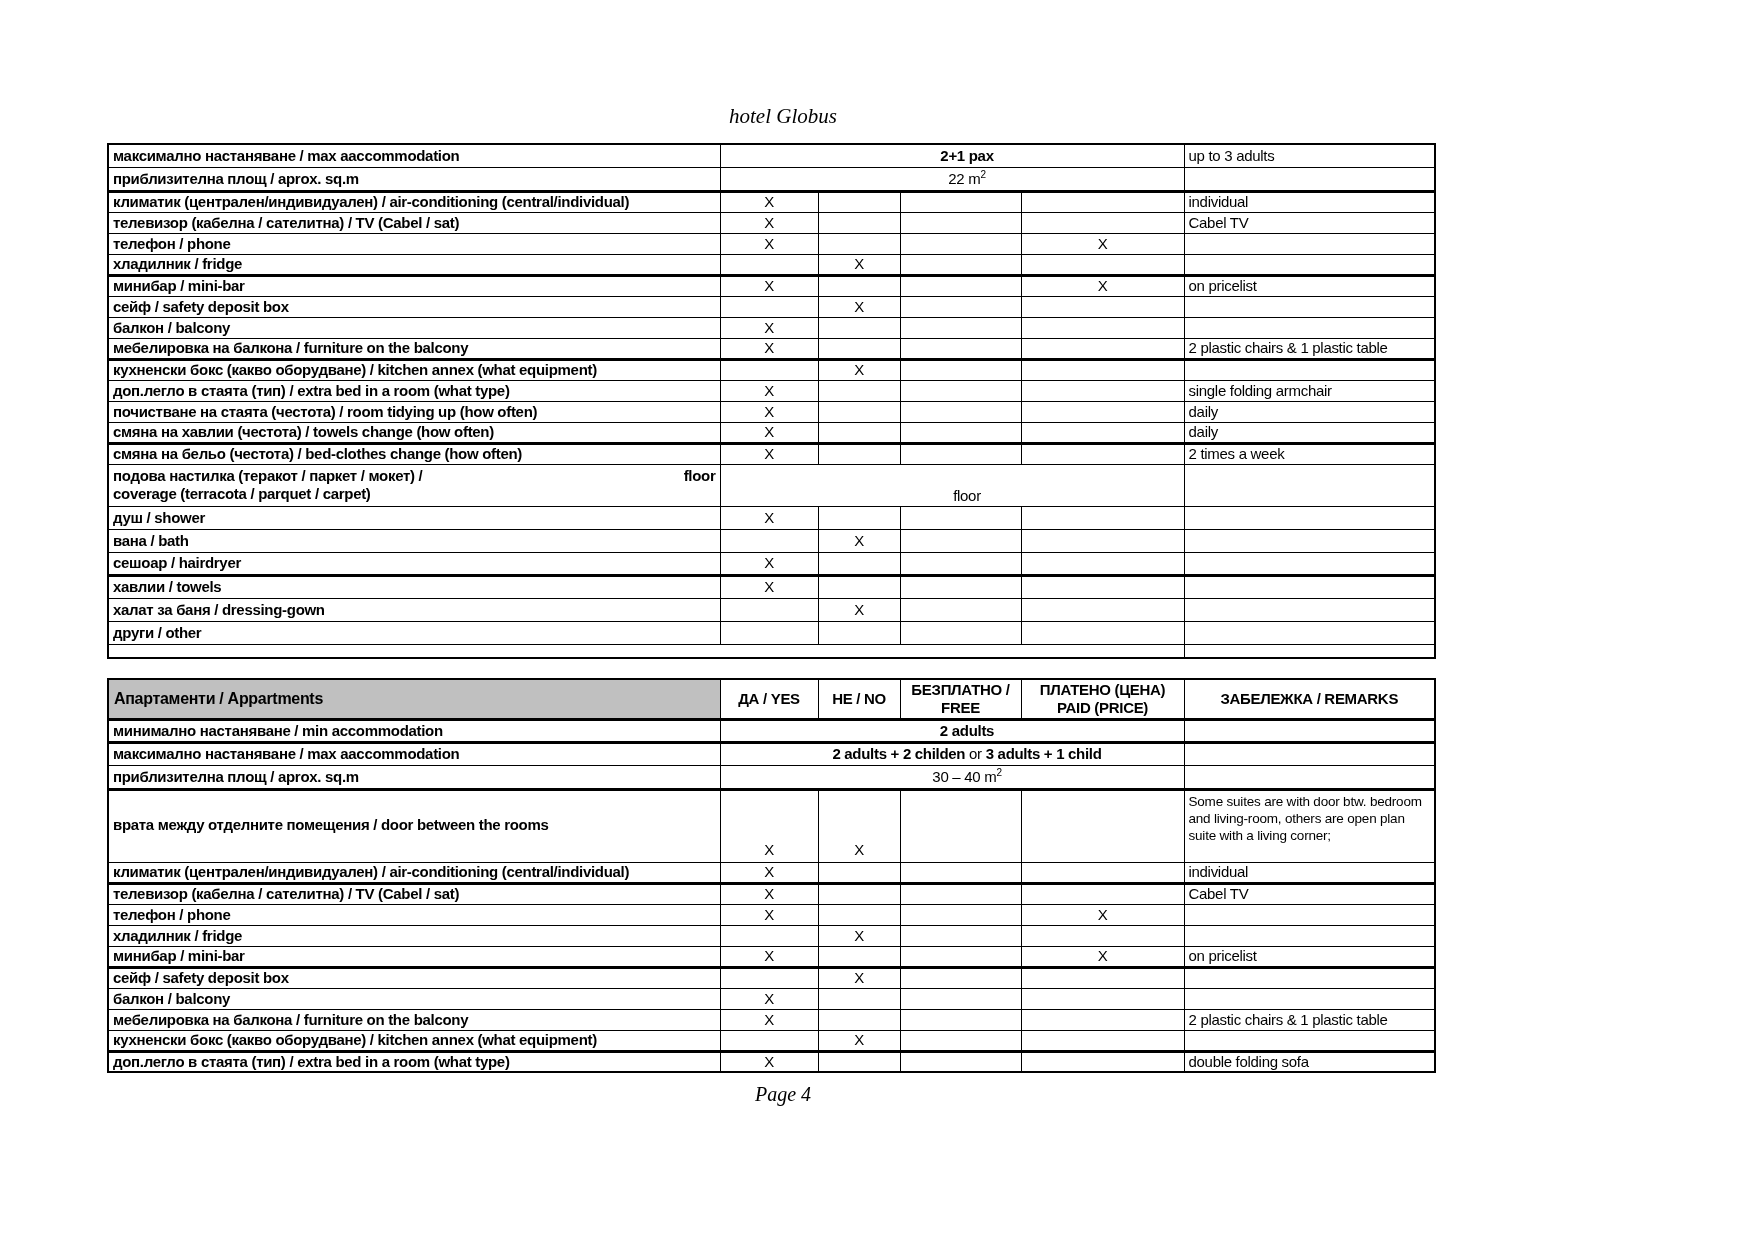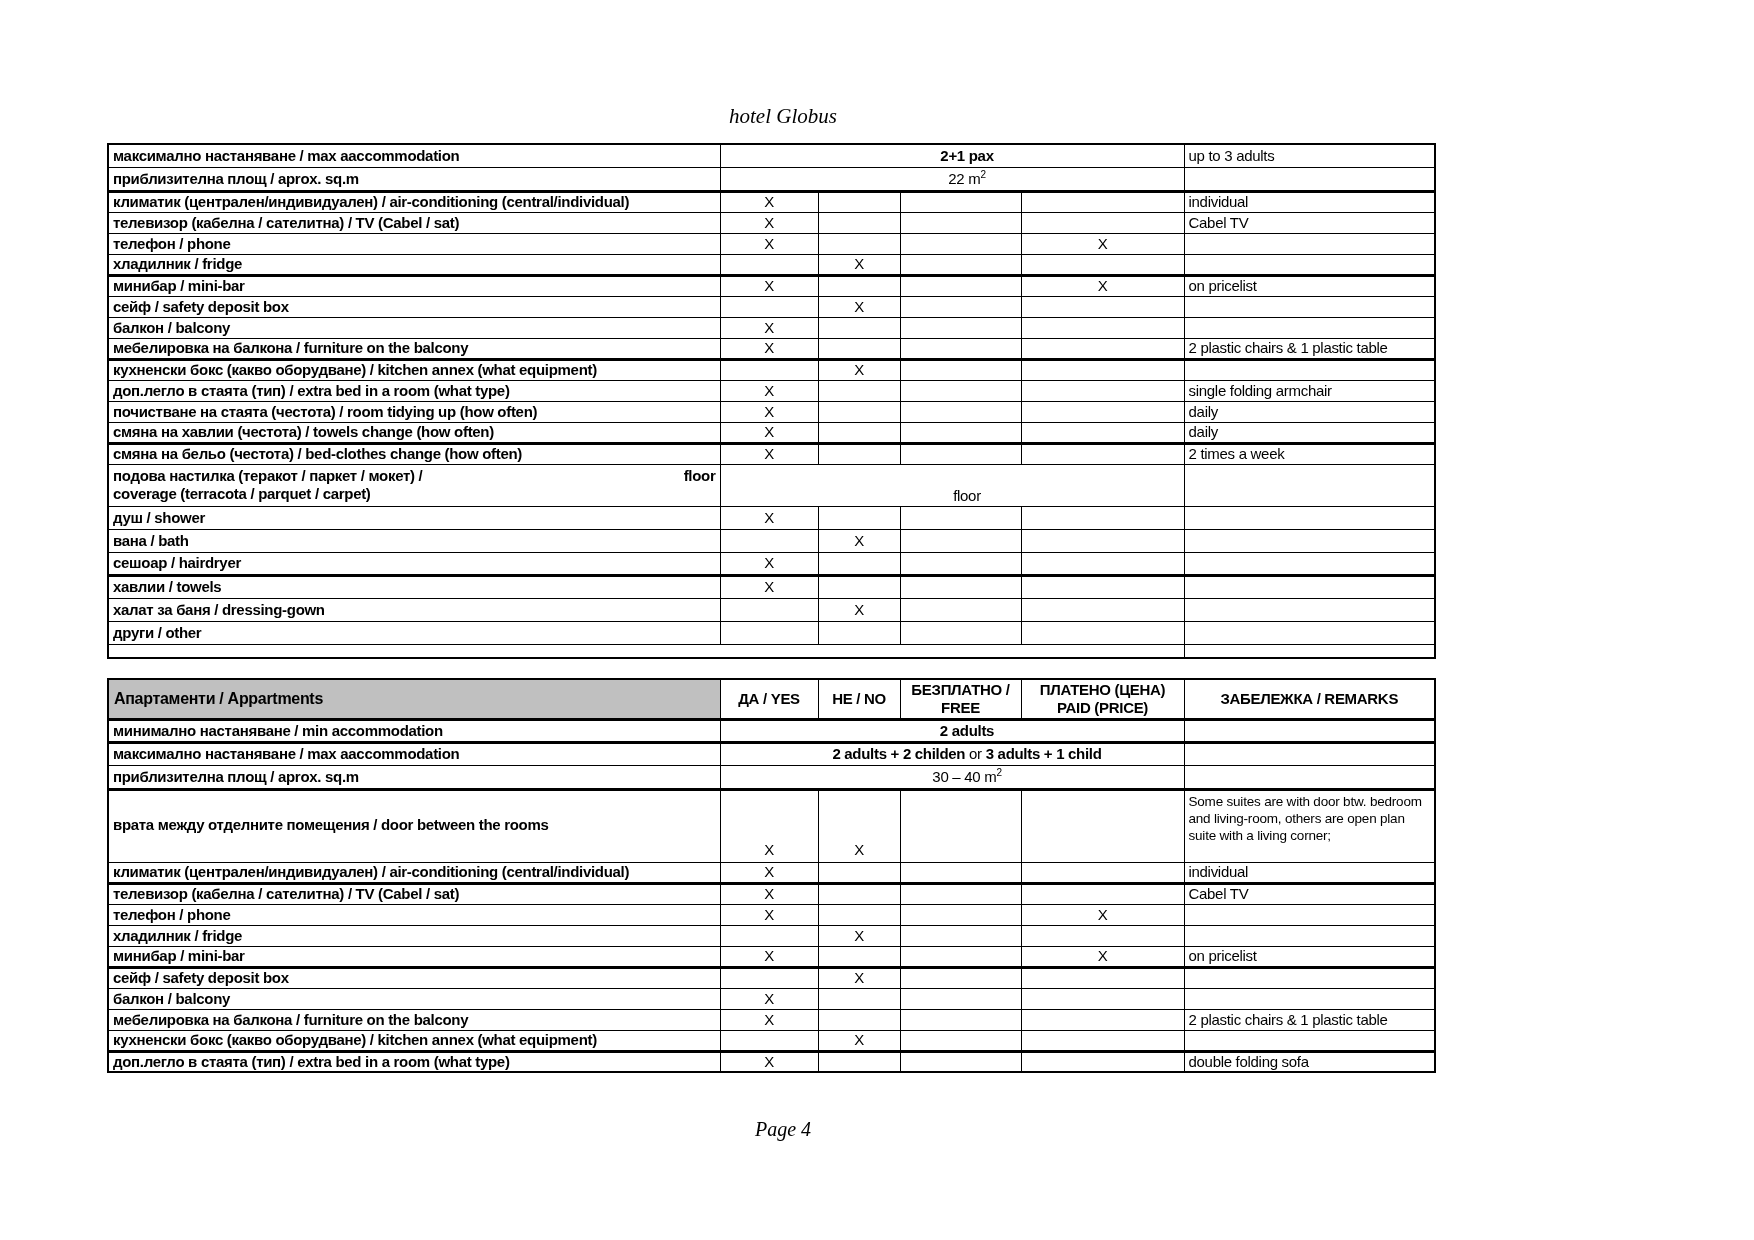--- a/index.html
+++ b/index.html
@@ -8,21 +8,21 @@
     font-family: "Liberation Sans", sans-serif;
     color: #000;
   }
   .page { position: relative; width: 1754px; height: 1240px; background: #fff; }
 
   .ctr {
     position: absolute; left: 107px; width: 1352px; text-align: center;
     font-family: "Liberation Serif", serif; font-size: 21px; color: #000; font-style: italic;
   }
   .title  { top: 104px; }
-  .footer { top: 1118px; font-size: 20px; }
+  .footer { top: 1083px; font-size: 20px; }
 
   table.doc-table {
     position: absolute; left: 107px;
     width: 1327px; table-layout: fixed;
     border-collapse: collapse;
     border: 2px solid #000;
   }
   .t1 { top: 143px; }
   .t2 { top: 678px; }
 

